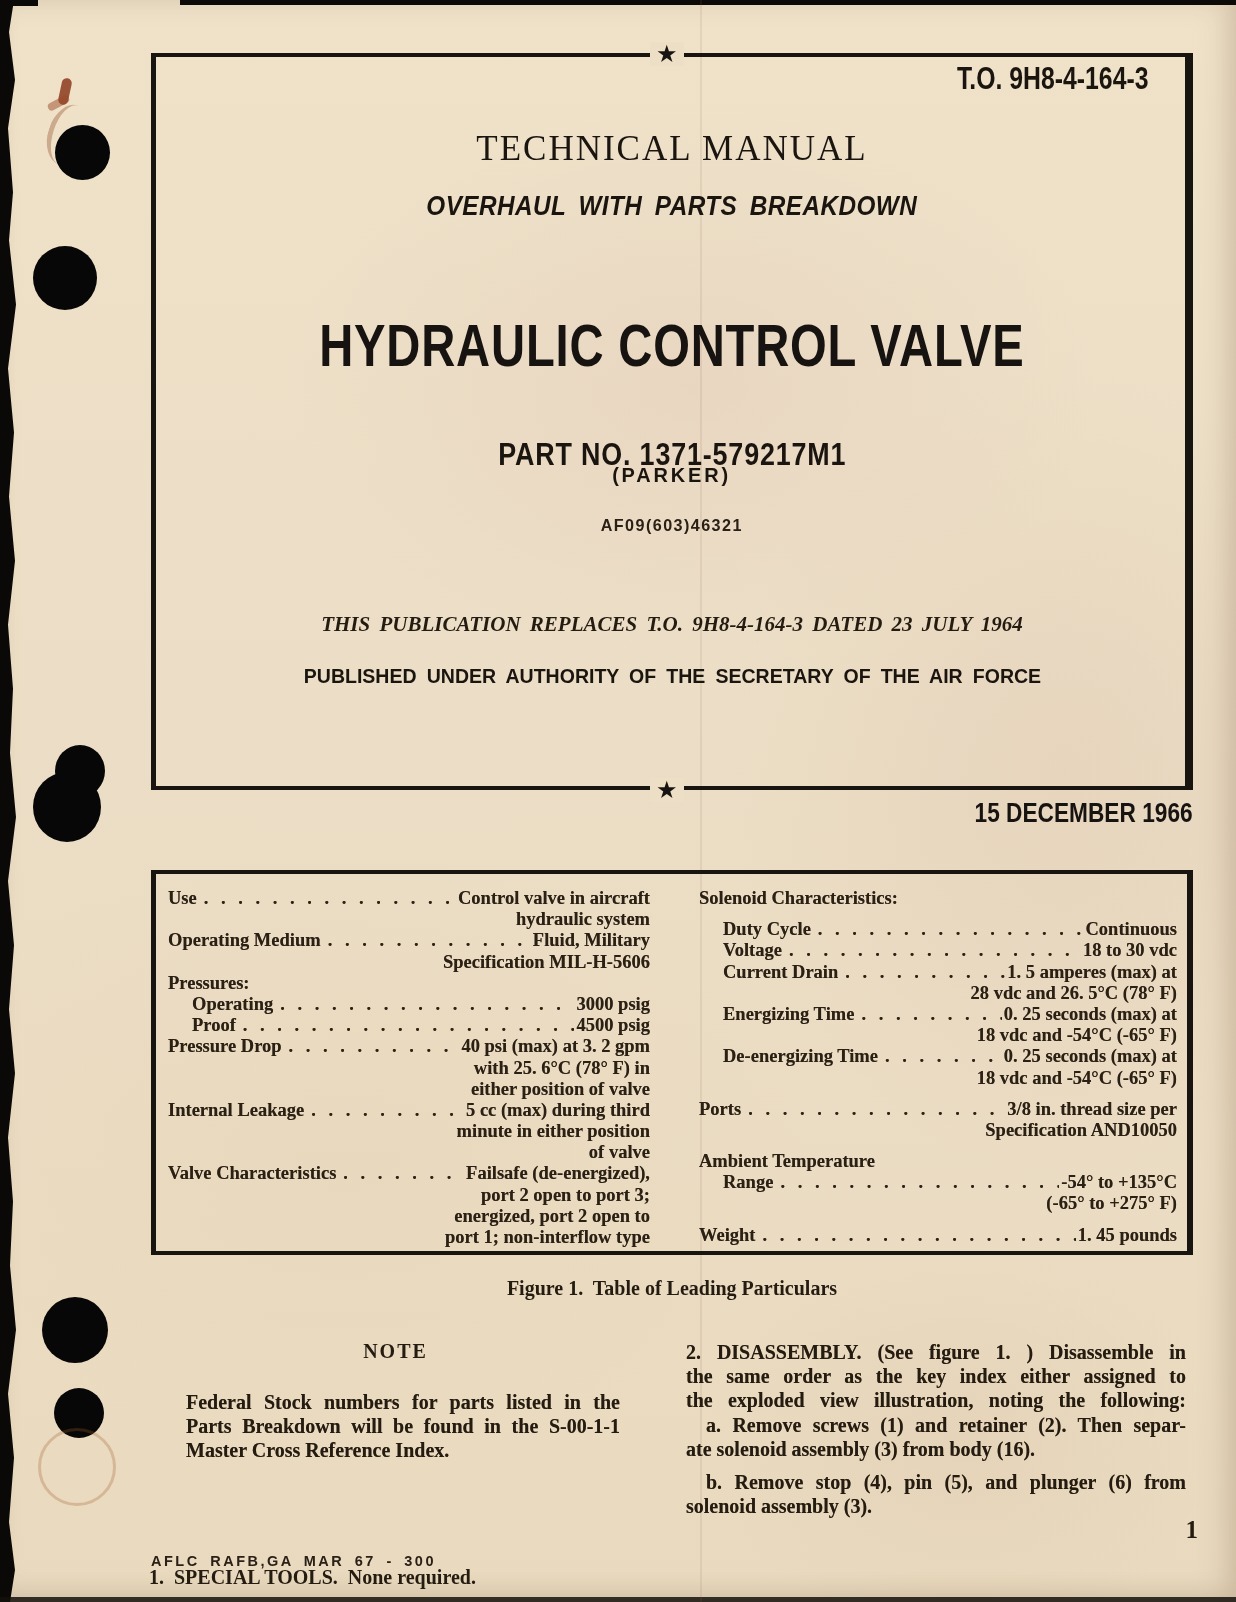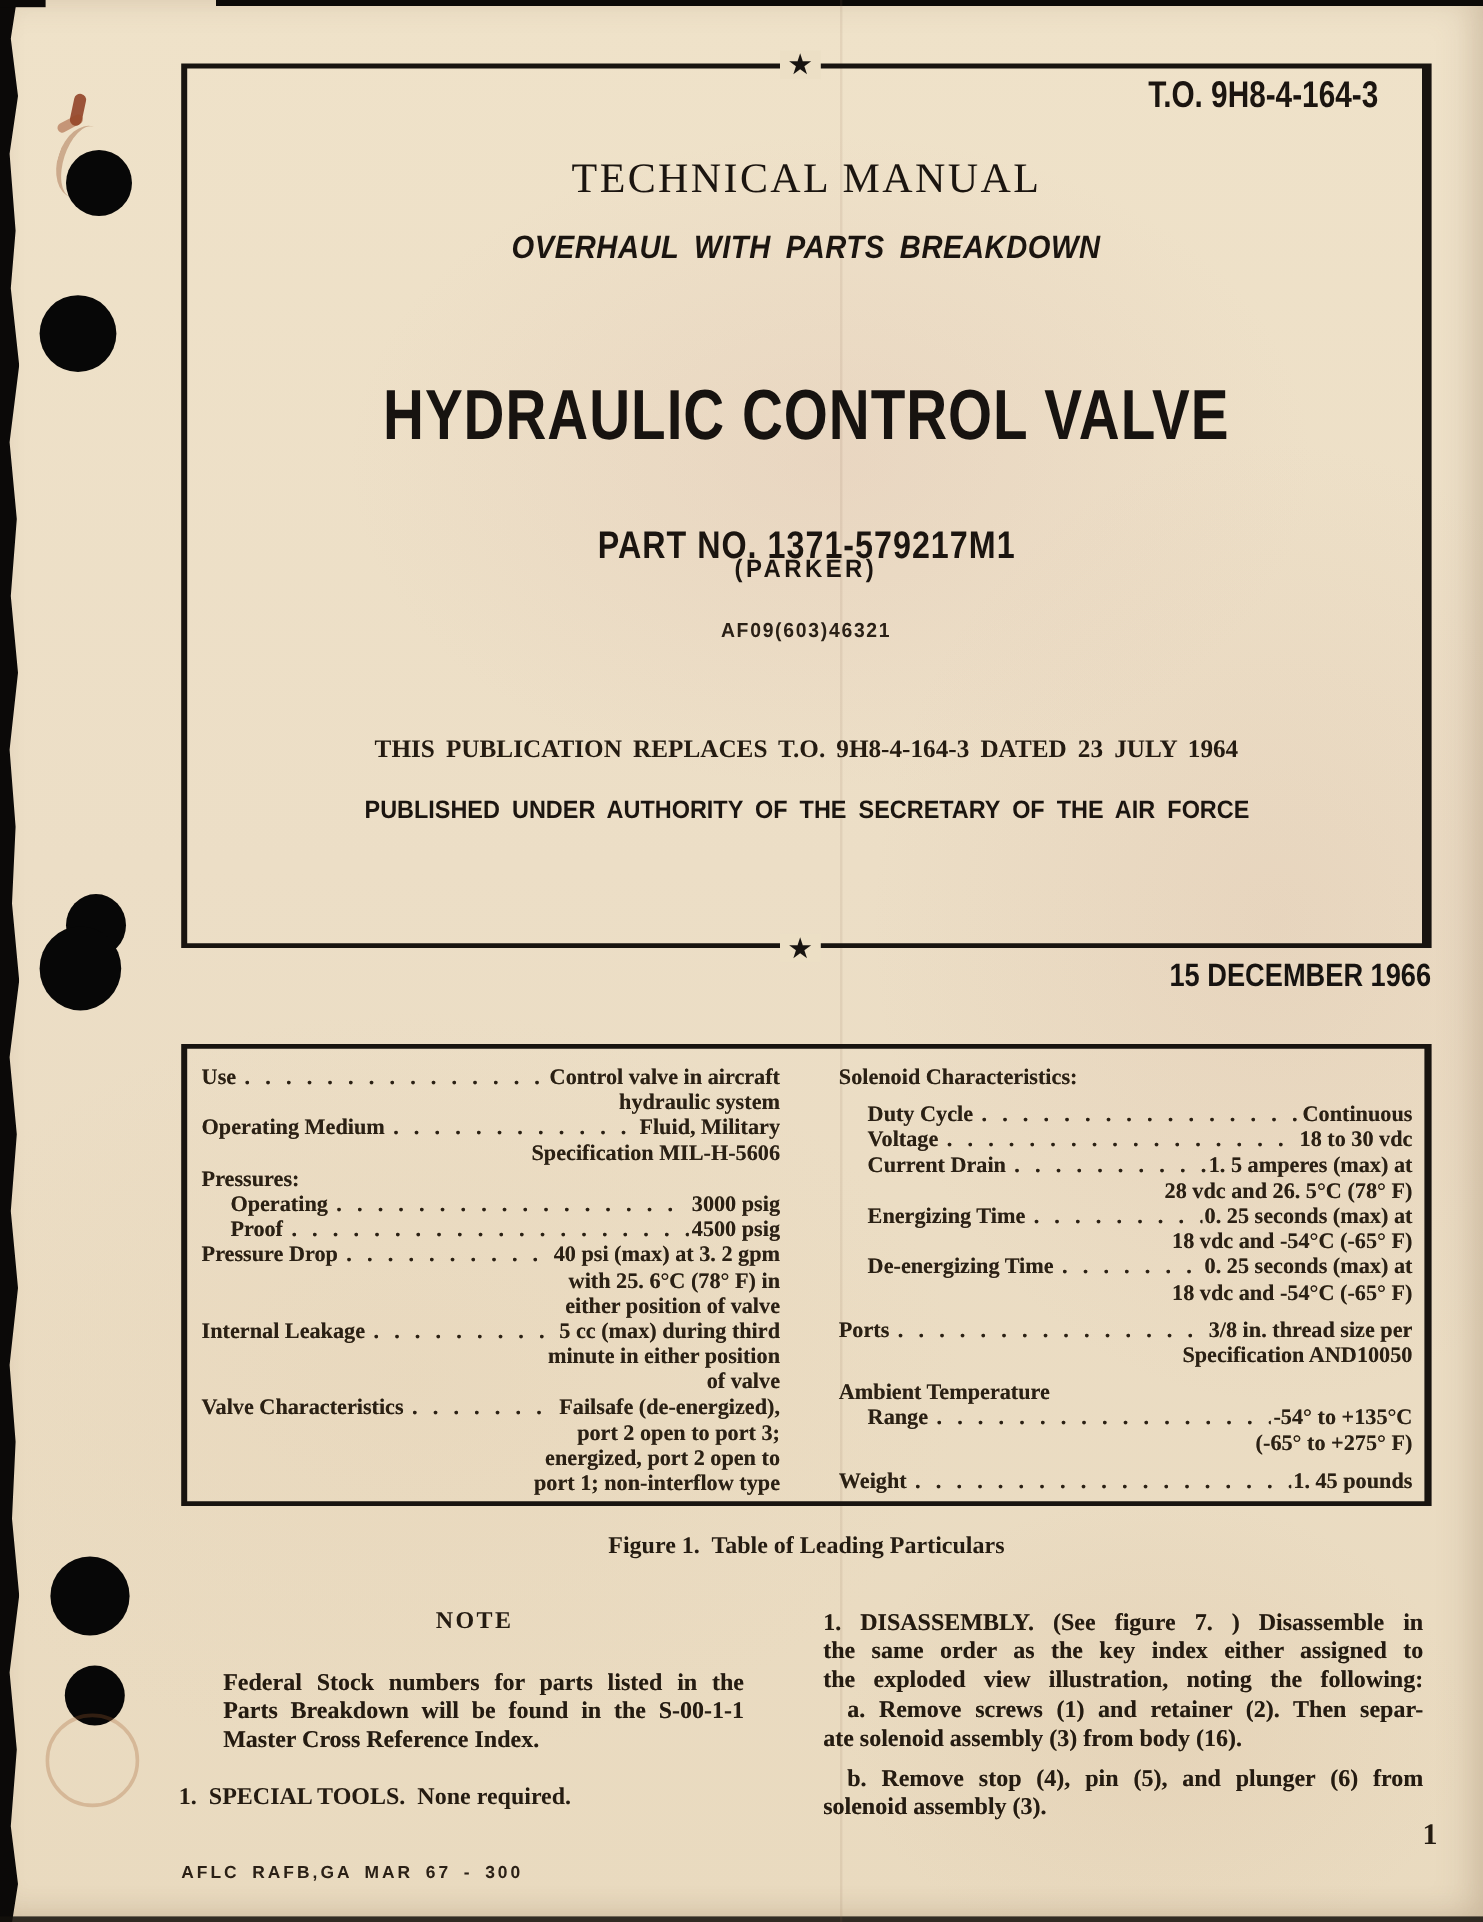--- a/index.html
+++ b/index.html
@@ -49,21 +49,21 @@
   .subtitle{top:191px;font-weight:bold;font-style:italic;font-size:27px;color:#1b1510;}
   .subtitle .cond{transform:scaleX(.9);word-spacing:6px;letter-spacing:.5px;}
   .big-title{top:317px;font-weight:bold;font-size:59px;line-height:1;color:#171310;}
   .big-title .cond{transform:scaleX(.8);letter-spacing:1px;}
   .part-number{top:408px;font-weight:bold;font-size:32px;color:#1b1510;margin-top:28px;}
   .part-number .cond{transform:scaleX(.84);letter-spacing:1px;}
   .manufacturer{top:463px;font-weight:bold;font-size:21px;color:#1b1510;}
   .manufacturer .cond{transform:scaleX(.95);letter-spacing:3px;}
   .contract{top:516px;font-weight:bold;font-size:17px;color:#2a2016;}
   .contract .cond{transform:scaleX(.95);letter-spacing:1.5px;}
-  .replaces{top:612px;font-size:21px;font-weight:bold;word-spacing:4px;color:#241b11;}
+  .replaces{top:612px;font-size:21px;font-weight:bold;word-spacing:4px;color:#241b11;font-style:italic;}
   .authority{top:664px;font-weight:bold;font-size:21px;color:#1b1510;}
   .authority .cond{transform:scaleX(.93);word-spacing:5px;}
   .notice{top:719px;font-weight:bold;font-size:19.5px;line-height:28px;color:#1b1510;}
   .notice .cond{transform:scaleX(.93);}
   .date-line{position:absolute;right:43px;top:798px;font-family:"Liberation Sans",sans-serif;font-weight:bold;font-size:27px;color:#171310;}
   .date-line .cond{transform-origin:100% 50%;transform:scaleX(.84);}
 
   
   .particulars{position:absolute;left:151px;top:870px;width:1042px;height:385px;box-sizing:border-box;
     border:4px solid #181410;border-left-width:5px;border-right-width:6px;
@@ -79,21 +79,21 @@
   .pl-line.r{text-align:right;}
   .pl-blank{height:10px;}
   .ind{padding-left:24px;justify-content:center;}
 
   .figure-caption{top:1277px;font-size:20px;font-weight:bold;white-space:pre;color:#241b11;text-align:center;}
 
   
   .note-heading{position:absolute;left:151px;top:1340px;width:489px;text-align:center;
     font-size:20px;font-weight:bold;letter-spacing:2px;color:#241b11;}
   .note-para{position:absolute;left:186px;top:1390px;width:434px;}
-  .special-tools{position:absolute;left:149px;top:1486px;font-size:20px;font-weight:bold;white-space:pre;color:#241b11;}
+  .special-tools{position:absolute;left:149px;top:1566px;font-size:20px;font-weight:bold;white-space:pre;color:#241b11;}
   .dis-para{position:absolute;left:686px;top:1340px;width:500px;}
   .step-a{position:absolute;left:686px;top:1413px;width:500px;}
   .step-b{position:absolute;left:686px;top:1470px;width:500px;}
   .tline{font-size:20px;font-weight:bold;line-height:24.2px;min-height:24.2px;white-space:pre;color:#241b11;text-shadow:0 0 .4px rgba(40,25,10,.5);}
   .tline.just{white-space:normal;text-align:justify;text-align-last:justify;}
   .tline.ind{padding-left:20px;}
 
   .footer-imprint{position:absolute;left:151px;top:1553px;font-family:"Liberation Sans",sans-serif;
     font-weight:bold;font-size:14.5px;letter-spacing:2.5px;word-spacing:4px;color:#2a2016;}
   .page-number{position:absolute;left:1162px;top:1516px;width:36px;text-align:right;font-size:25px;font-weight:bold;color:#241b11;}
@@ -242,21 +242,21 @@
 
   <div class="note-heading"><span>NOTE</span></div>
   <div class="note-para">
       <div class="tline just">Federal Stock numbers for parts listed in the</div>
       <div class="tline just">Parts Breakdown will be found in the S-00-1-1</div>
       <div class="tline">Master Cross Reference Index.</div>
     </div>
   <div class="special-tools"><span>1.  SPECIAL TOOLS.  None required.</span></div>
 
   <div class="dis-para">
-      <div class="tline just">1.  DISASSEMBLY.  (See figure 7. )  Disassemble in</div>
+      <div class="tline just">2.  DISASSEMBLY.  (See figure 1. )  Disassemble in</div>
       <div class="tline just">the same order as the key index either assigned to</div>
       <div class="tline just">the exploded view illustration, noting the following:</div>
     </div>
   <div class="step-a">
       <div class="tline just ind">a.  Remove screws (1) and retainer (2).  Then separ-</div>
       <div class="tline">ate solenoid assembly (3) from body (16).</div>
     </div>
   <div class="step-b">
       <div class="tline just ind">b.  Remove stop (4),  pin (5),  and plunger (6) from</div>
       <div class="tline">solenoid assembly (3).</div>

